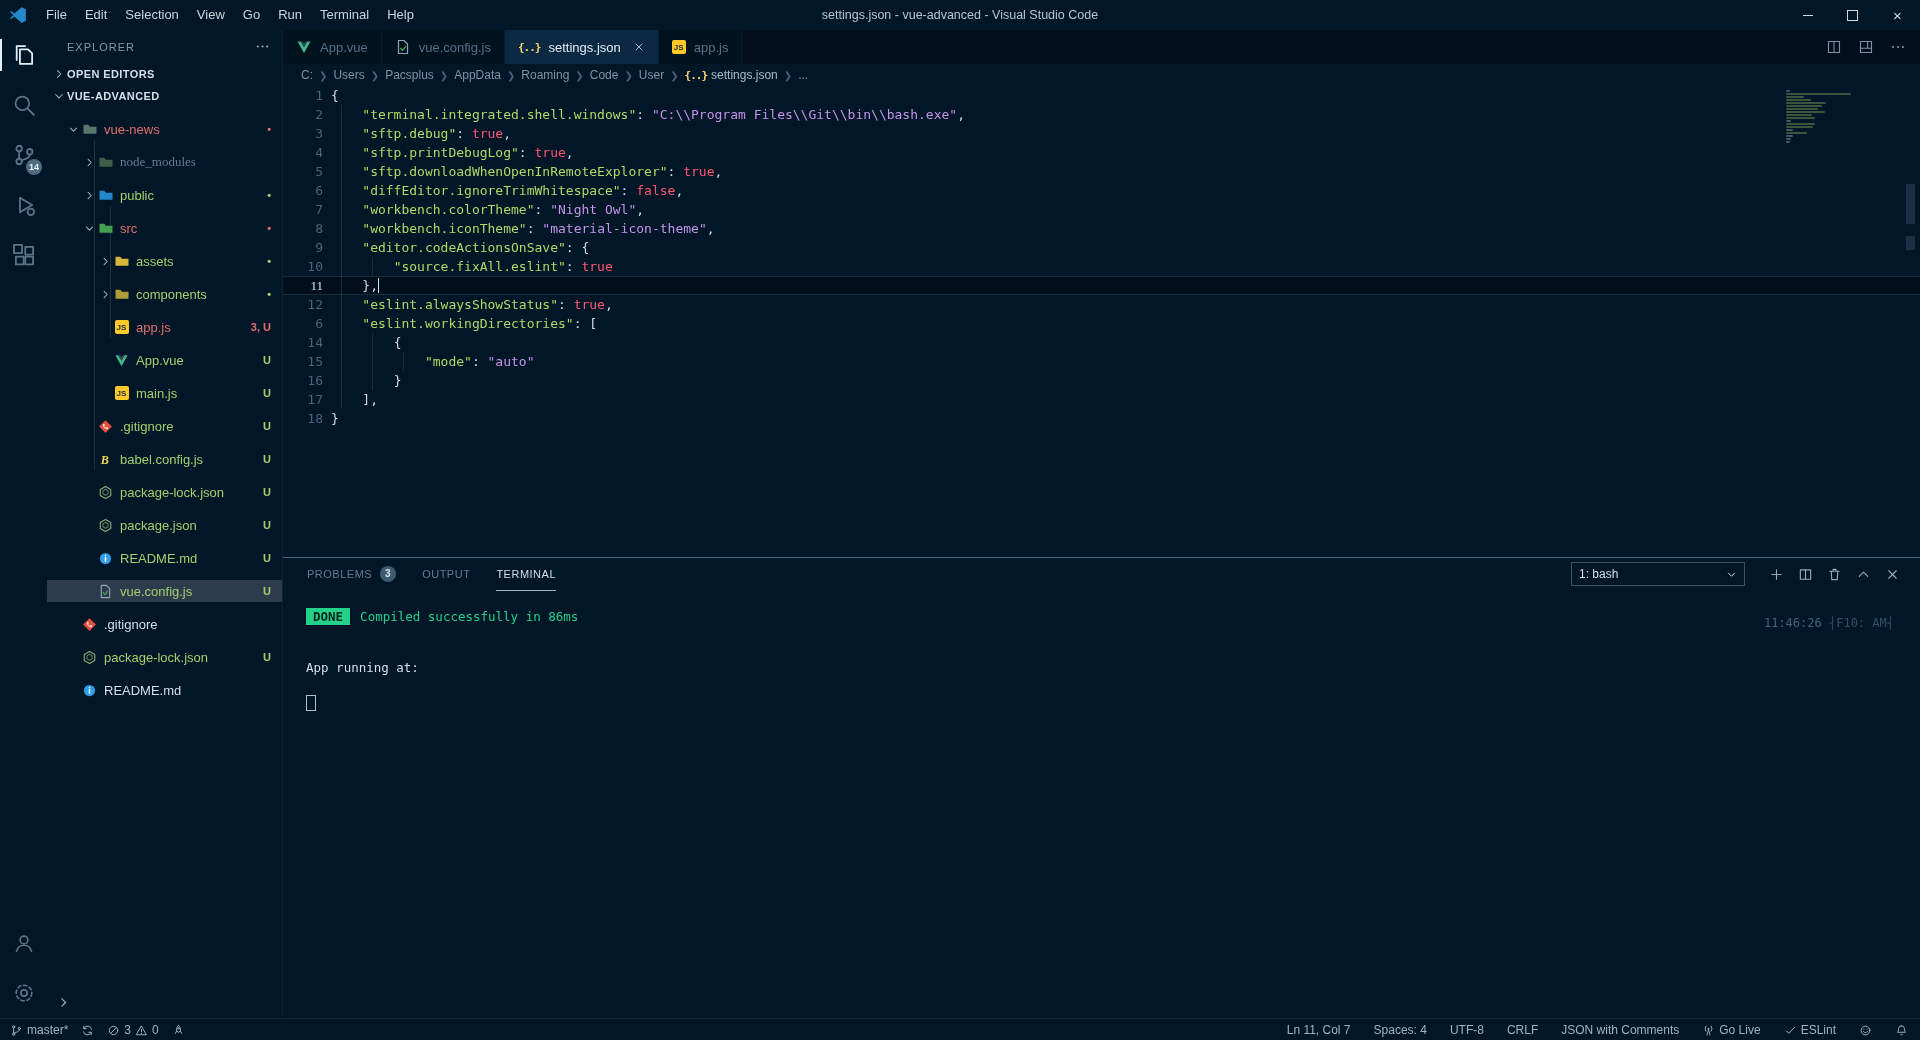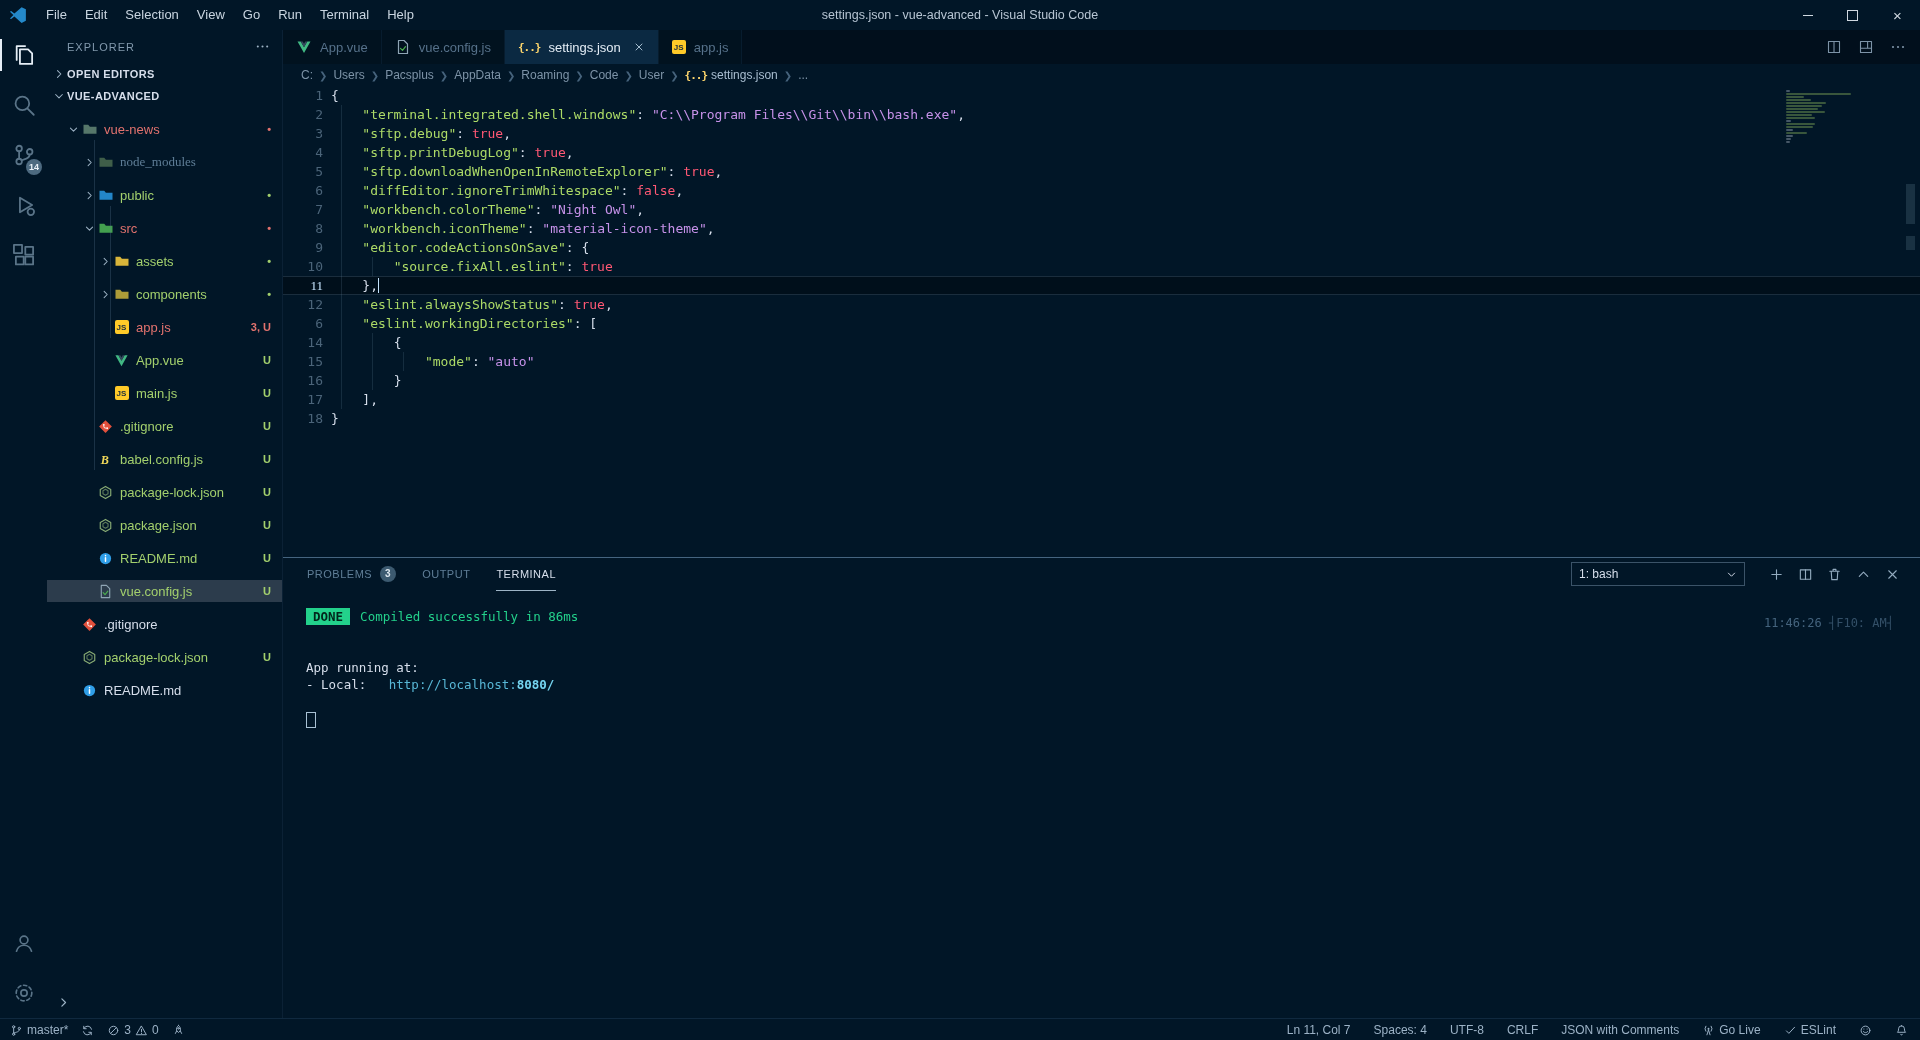--- a/index.html
+++ b/index.html
@@ -661,21 +661,20 @@
             </div>
         </div>
         <div class="term" id="term">
           <div class="term-clock">
             <span>11:46:26</span> <span style="opacity:.75">┤F10: AM┤</span>
           </div>
         <div class="tline"><span class="done-badge">DONE</span><span class="tgreen">Compiled successfully in 86ms</span></div>
             <div class="tline">&nbsp;</div>
             <div class="tline">&nbsp;</div>
             <div class="tline">App running at:</div>
-            <div class="tline"><span>- Local:   </span><span class="turl">http://localhost:</span><span class="tport">8080/</span></div>
             <div class="tline">&nbsp;</div>
             <div class="tline"><span class="tcursor"></span></div>
           </div>
       </div>
     </div>
   </div>
 
   <div class="statusbar" id="statusbar">
       <div class="sb-item">
         <span>

